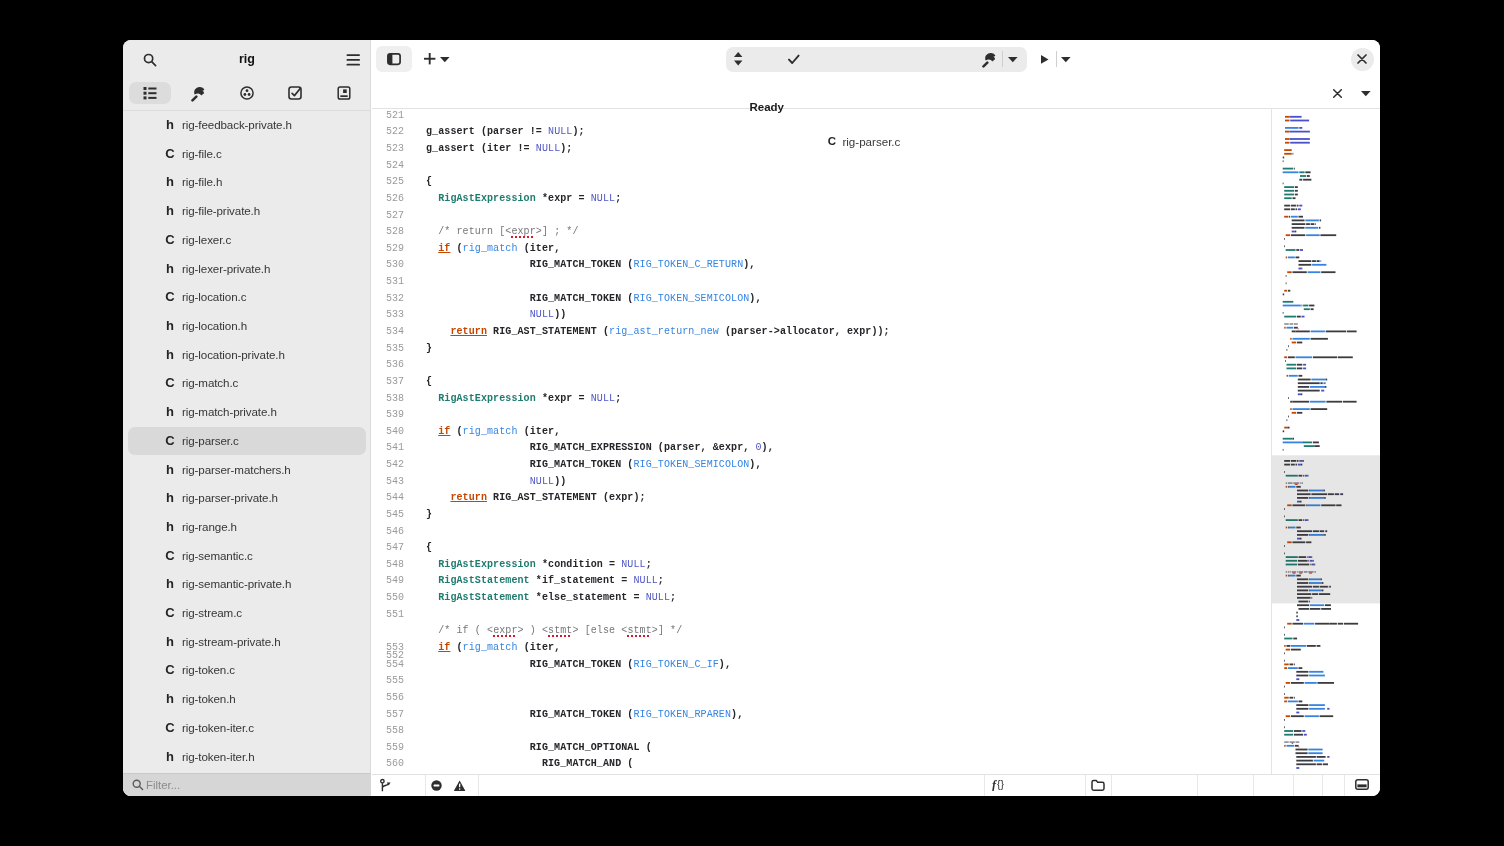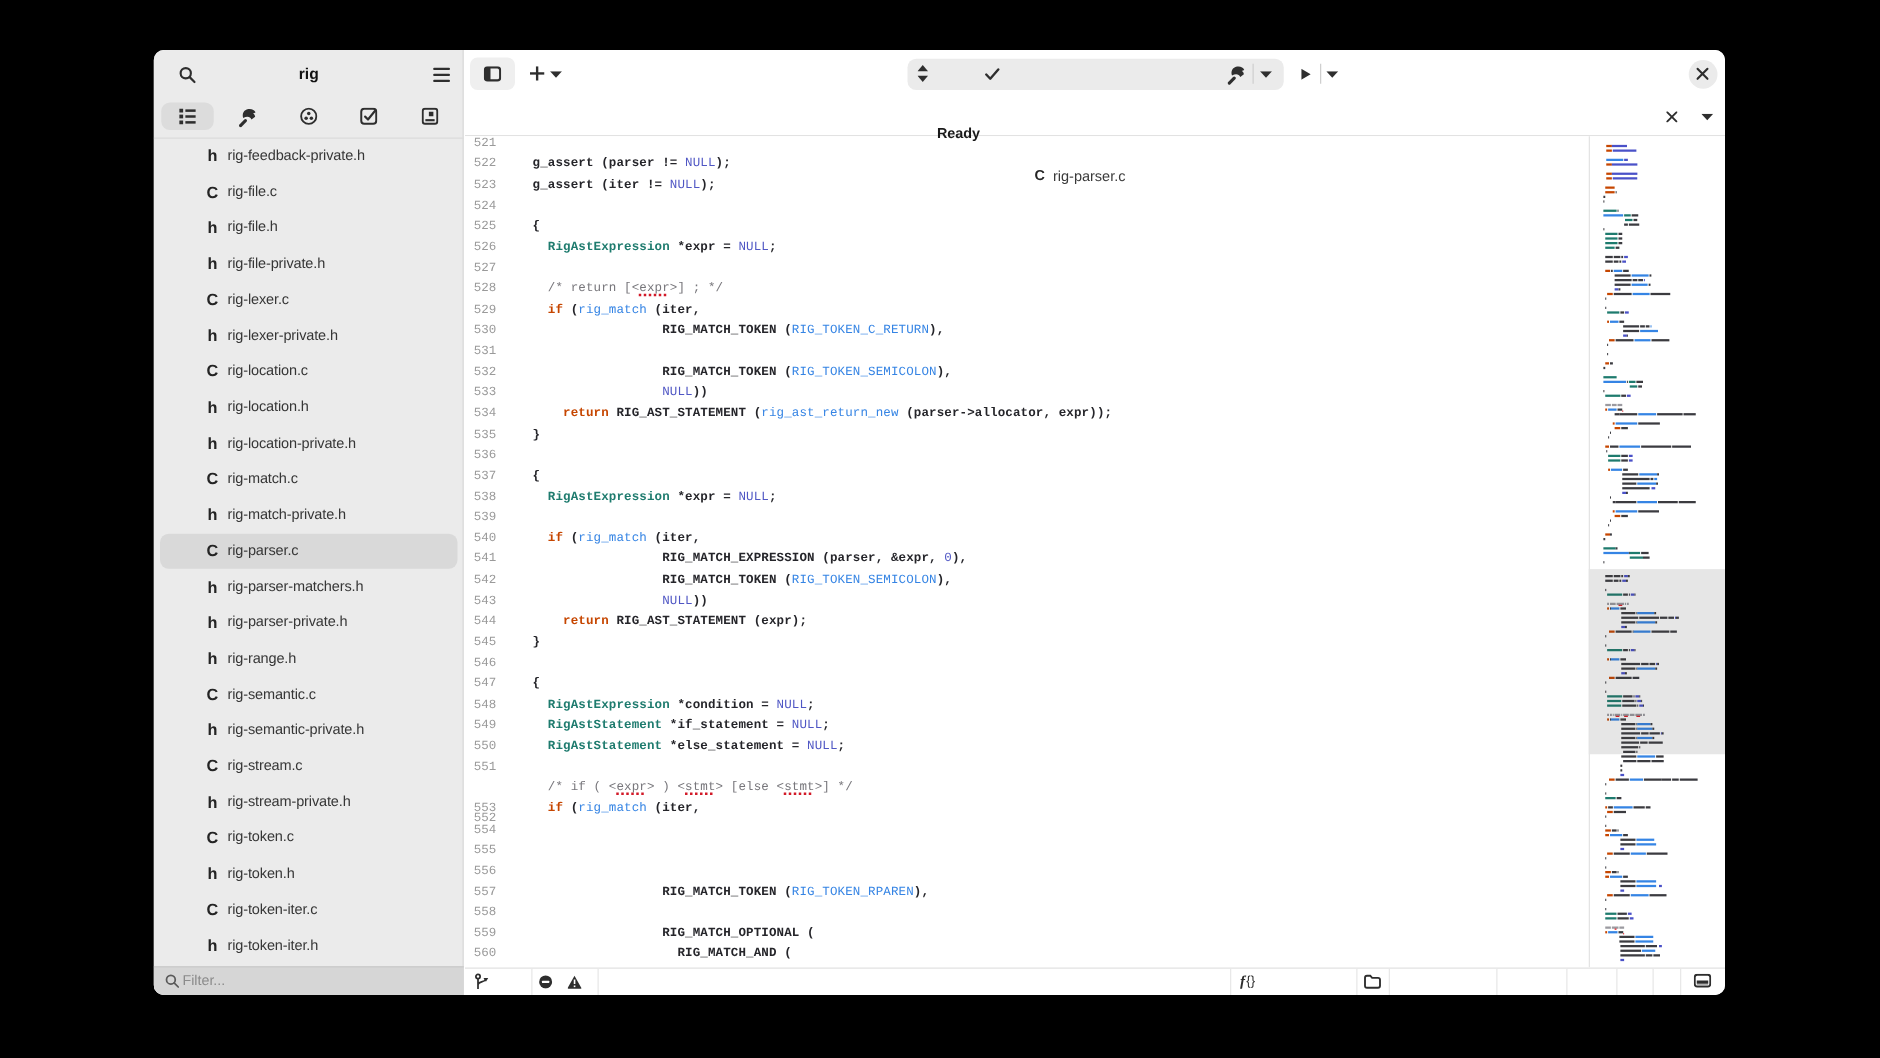--- a/index.html
+++ b/index.html
@@ -10,27 +10,27 @@
 .sb-title { position:absolute; top:11.5px; left:0; width:248px; text-align:center; font-weight:bold; font-size:12.5px; color:#111; }
 .swpill { position:absolute; left:6px; top:41.5px; width:42px; height:22px; background:#dcdcdc; border-radius:7px; }
 .sb-div { position:absolute; left:0; top:70px; width:248px; height:1px; background:#dcdcdc; }
 .row { position:absolute; left:5px; width:238px; height:28.7px; }
 .row.sel { background:#d9d9d9; border-radius:7px; }
 .fic { position:absolute; left:35px; top:0; width:14px; height:28.7px; line-height:28.7px; text-align:center; font-weight:bold; font-size:13px; color:#242424; }
 .fn { position:absolute; left:54px; top:0; height:28.7px; line-height:28.7px; font-size:11.6px; color:#363636; letter-spacing:-0.1px; }
 .filter { position:absolute; left:0; top:732.5px; width:248px; height:23.5px; background:#d6d6d6; border-top:1px solid #c9c9c9; }
 .hdrbg { position:absolute; left:249px; top:0; right:0; height:69.4px; background:#ffffff; border-bottom:1px solid #e2e2e2; }
 .codewrap { position:absolute; left:249px; top:69.4px; right:0; height:664.6px; background:#fff; overflow:hidden; font-family:"Liberation Mono", monospace; }
-.ln { position:absolute; left:0; width:32.0px; text-align:center; height:16.633px; line-height:16.633px; color:#9a9a9a; font-size:10px; }
+.ln { position:absolute; left:0; width:32.0px; text-align:right; height:16.633px; line-height:16.633px; color:#9a9a9a; font-size:10px; }
 .cl { position:absolute; left:41.80000000000001px; height:16.633px; line-height:16.633px; white-space:pre; font-size:10px; letter-spacing:0.1px; color:#25252a; }
 .cl span.p { color:#25252a;font-weight:bold; }
 .cl span.b { color:#3584e4; }
 .cl span.v { color:#4f56c4; }
 .cl span.t { color:#1e7b6e; font-weight:bold; }
-.cl span.o { color:#c64600; font-weight:bold; }
+.cl span.o { color:#c64600; font-weight:bold;text-decoration:underline; }
 .cl span.c { color:#77767b; }
 .cl span.sq { text-decoration:underline dotted #d21a28 1.5px; text-underline-offset:2px; }
 .mmb { position:absolute; left:1148px; top:69.4px; width:1px; height:664.6px; background:#e4e4e4; }
 .statusbg { position:absolute; left:249px; top:734.0px; right:0; bottom:0; background:#fff; border-top:1px solid #e2e2e2; }
 .st { font-size:11px; color:#242424;font-family:Liberation Mono, monospace; }
 .vsep { position:absolute; width:1px; height:21px; top:735.0px; background:#e8e8e8; }
 .hsep { position:absolute; width:1px; background:#cfcfcf; }
 .pill { position:absolute; left:602.9px; top:6.5px; width:301px; height:25px; background:#ebebeb; border-radius:7px; }
 .btn { position:absolute; background:#efefef; border-radius:6px; }
 .ctext { white-space:nowrap; }
@@ -91,20 +91,21 @@
       <div class="ln" style="top:464.07px">549</div>
       <div class="cl" style="top:464.07px">&nbsp;&nbsp;&nbsp;&nbsp;<span class="t">RigAstStatement</span><span class="p">&nbsp;*if_statement&nbsp;=&nbsp;</span><span class="v">NULL</span><span class="p">;</span></div>
       <div class="ln" style="top:480.71px">550</div>
       <div class="cl" style="top:480.71px">&nbsp;&nbsp;&nbsp;&nbsp;<span class="t">RigAstStatement</span><span class="p">&nbsp;*else_statement&nbsp;=&nbsp;</span><span class="v">NULL</span><span class="p">;</span></div>
       <div class="ln" style="top:497.34px">551</div>
       <div class="ln" style="top:539px">552</div>
       <div class="cl" style="top:513.97px">&nbsp;&nbsp;&nbsp;&nbsp;<span class="c">/*&nbsp;if&nbsp;(&nbsp;&lt;</span><span class="sq c">expr</span><span class="c">&gt;&nbsp;)&nbsp;&lt;</span><span class="sq c">stmt</span><span class="c">&gt;&nbsp;[else&nbsp;&lt;</span><span class="sq c">stmt</span><span class="c">&gt;]&nbsp;*/</span></div>
       <div class="ln" style="top:530.61px">553</div>
       <div class="cl" style="top:530.61px">&nbsp;&nbsp;&nbsp;&nbsp;<span class="o">if</span><span class="p">&nbsp;(</span><span class="b">rig_match</span><span class="p">&nbsp;(iter,</span></div>
       <div class="ln" style="top:547.24px">554</div>
+      <div class="cl" style="top:547.24px">&nbsp;&nbsp;&nbsp;&nbsp;&nbsp;&nbsp;&nbsp;&nbsp;&nbsp;&nbsp;&nbsp;&nbsp;&nbsp;&nbsp;&nbsp;&nbsp;&nbsp;&nbsp;&nbsp;<span class="p">RIG_MATCH_TOKEN&nbsp;(</span><span class="b">RIG_TOKEN_C_IF</span><span class="p">),</span></div>
       <div class="ln" style="top:563.87px">555</div>
       <div class="ln" style="top:580.50px">556</div>
       <div class="ln" style="top:597.14px">557</div>
       <div class="cl" style="top:597.14px">&nbsp;&nbsp;&nbsp;&nbsp;&nbsp;&nbsp;&nbsp;&nbsp;&nbsp;&nbsp;&nbsp;&nbsp;&nbsp;&nbsp;&nbsp;&nbsp;&nbsp;&nbsp;&nbsp;<span class="p">RIG_MATCH_TOKEN&nbsp;(</span><span class="b">RIG_TOKEN_RPAREN</span><span class="p">),</span></div>
       <div class="ln" style="top:613.77px">558</div>
       <div class="ln" style="top:630.40px">559</div>
       <div class="cl" style="top:630.40px">&nbsp;&nbsp;&nbsp;&nbsp;&nbsp;&nbsp;&nbsp;&nbsp;&nbsp;&nbsp;&nbsp;&nbsp;&nbsp;&nbsp;&nbsp;&nbsp;&nbsp;&nbsp;&nbsp;<span class="p">RIG_MATCH_OPTIONAL&nbsp;(</span></div>
       <div class="ln" style="top:647.04px">560</div>
       <div class="cl" style="top:647.04px">&nbsp;&nbsp;&nbsp;&nbsp;&nbsp;&nbsp;&nbsp;&nbsp;&nbsp;&nbsp;&nbsp;&nbsp;&nbsp;&nbsp;&nbsp;&nbsp;&nbsp;&nbsp;&nbsp;&nbsp;&nbsp;<span class="p">RIG_MATCH_AND&nbsp;(</span></div>
     </div>

